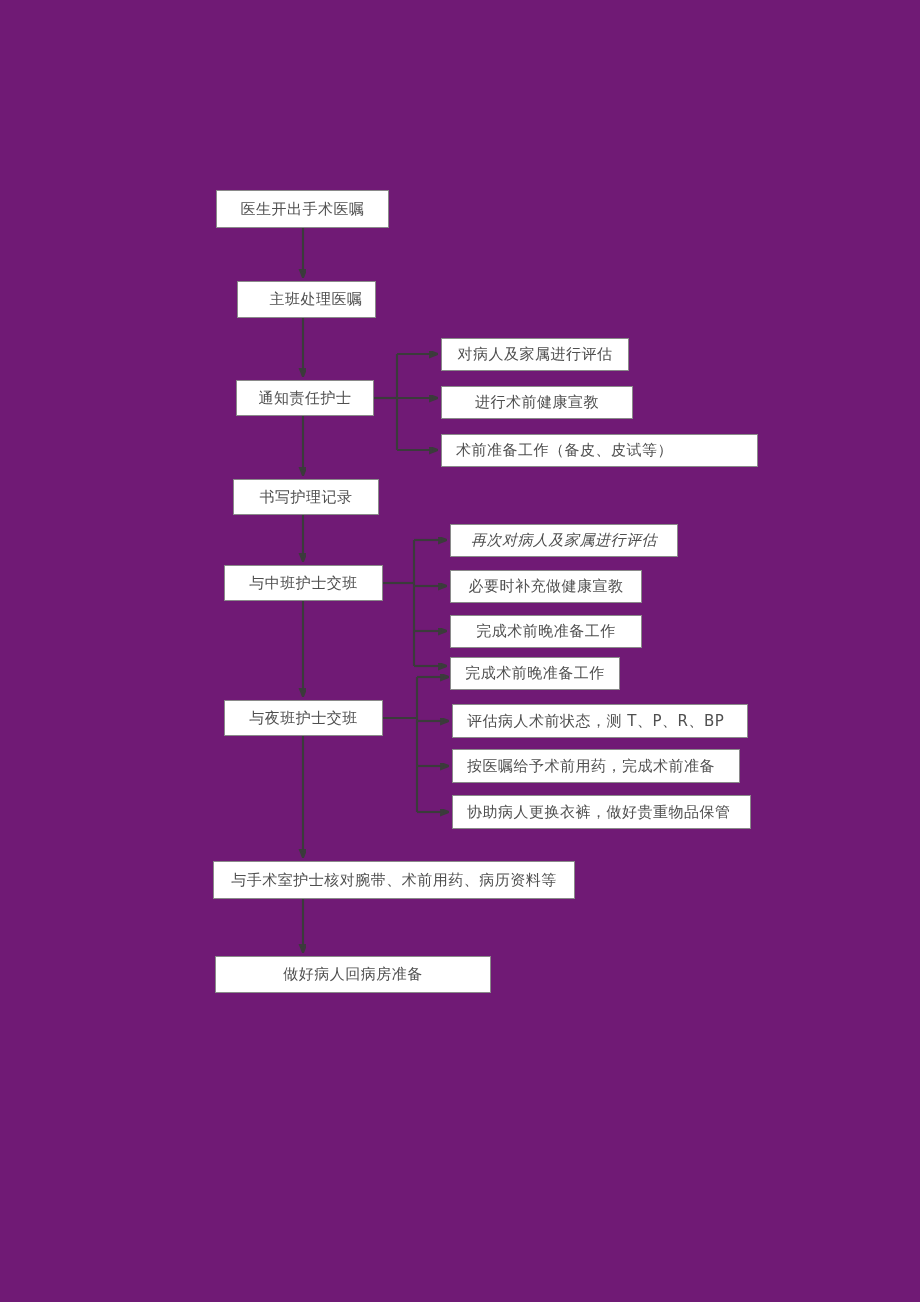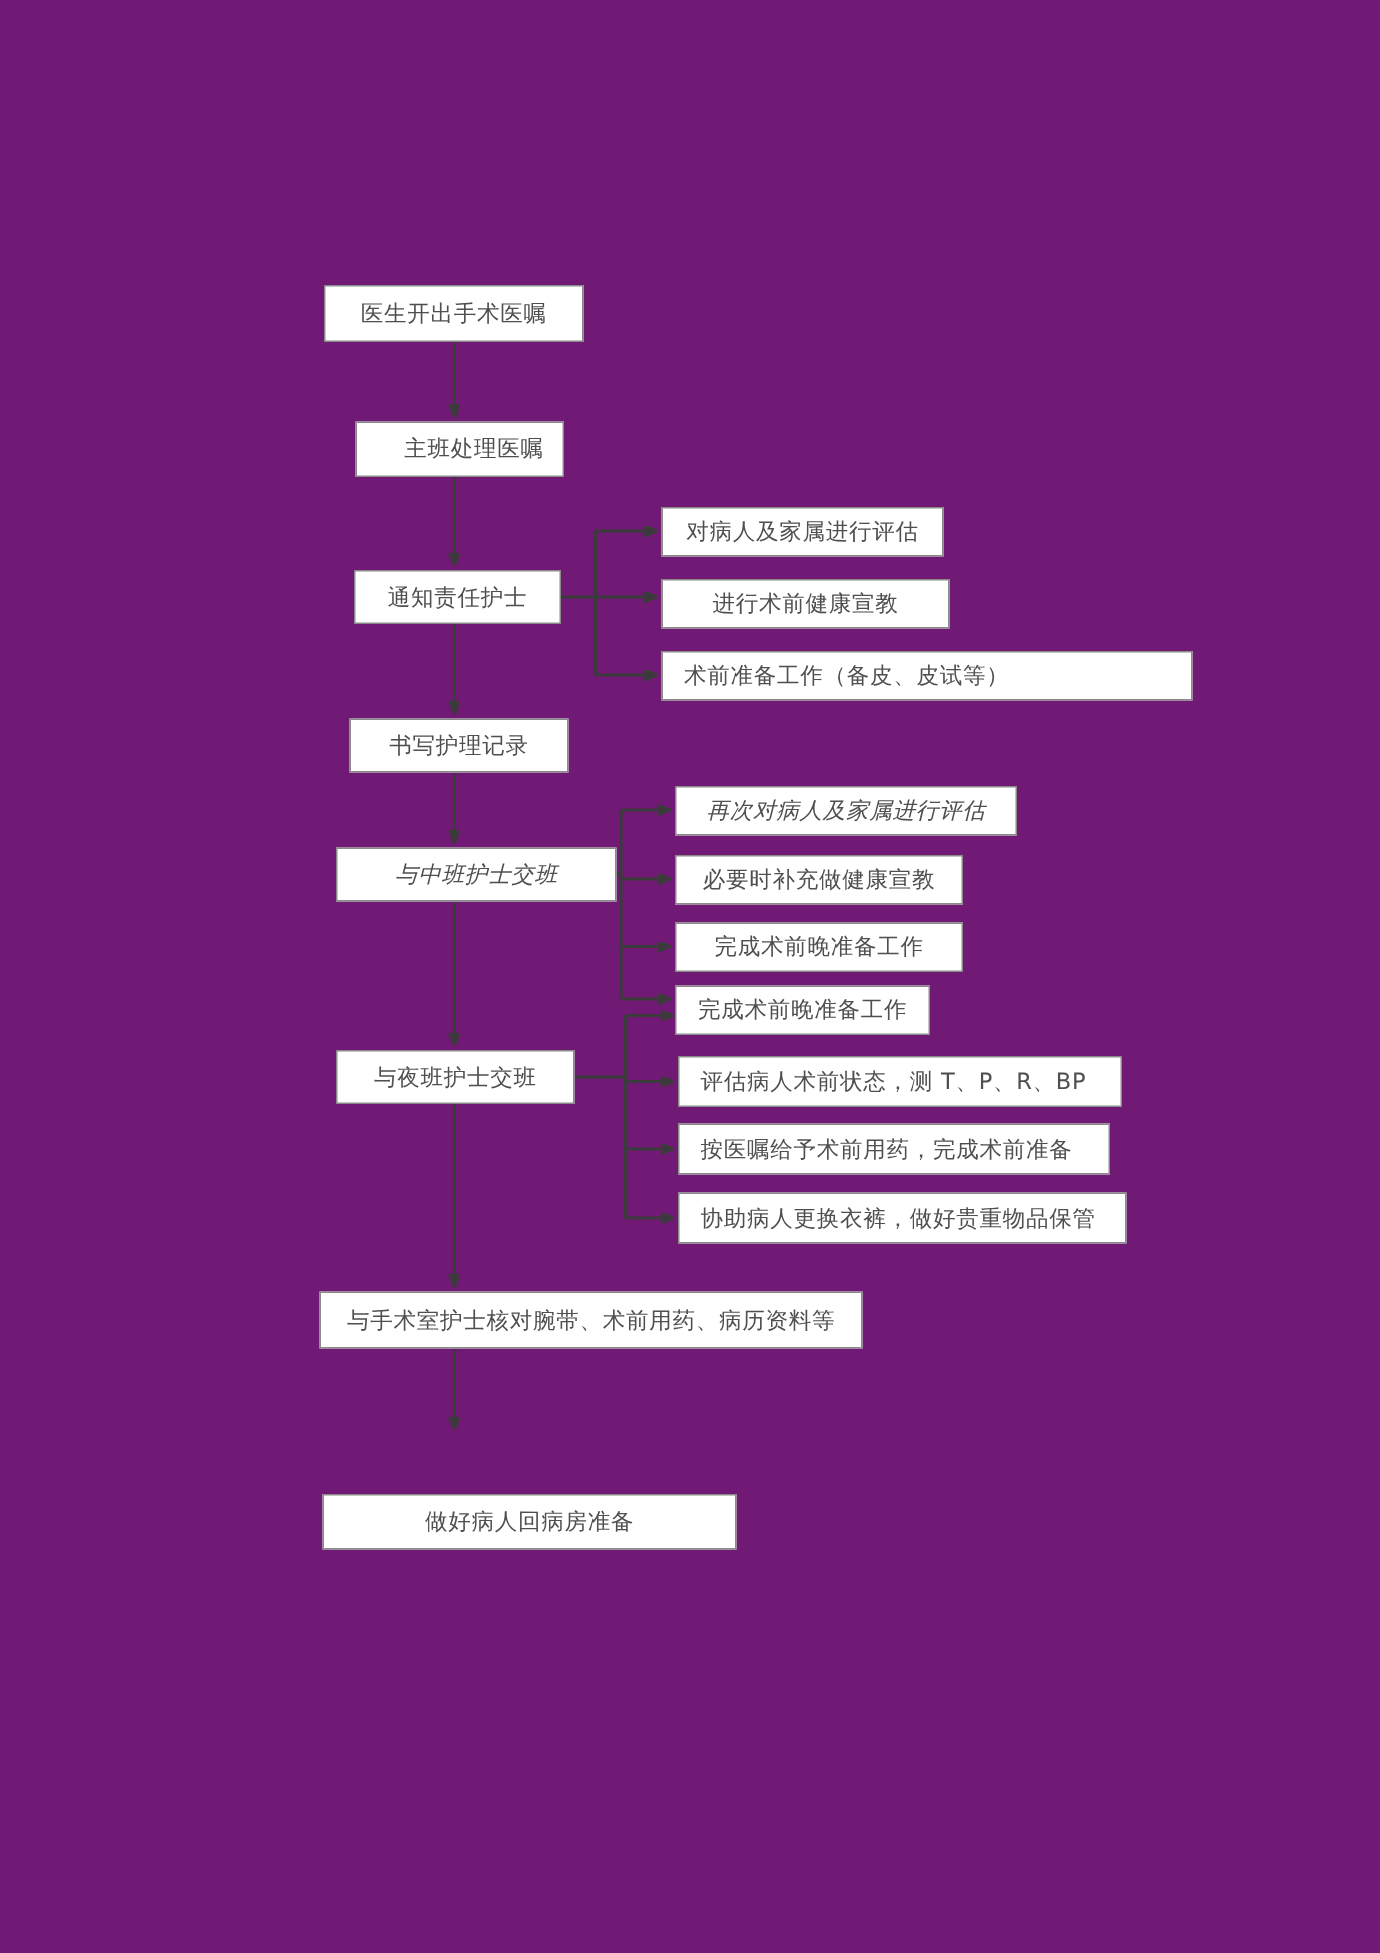--- a/index.html
+++ b/index.html
@@ -126,45 +126,45 @@
     </div>
 
     <div class="node center" style="left:236px; top:380px; width:138px; height:36px;">
       <span class="lbl">通知责任护士</span>
     </div>
 
     <div class="node center" style="left:233px; top:479px; width:146px; height:36px;">
       <span class="lbl">书写护理记录</span>
     </div>
 
-    <div class="node center" style="left:224px; top:565px; width:187px; height:36px;font-style:italic;">
+    <div class="node center" style="left:224px; top:565px; width:159px; height:36px;">
       <span class="lbl">与中班护士交班</span>
     </div>
 
     <div class="node center" style="left:224px; top:700px; width:159px; height:36px;">
       <span class="lbl">与夜班护士交班</span>
     </div>
 
     <div class="node center" style="left:213px; top:861px; width:362px; height:38px;">
       <span class="lbl">与手术室护士核对腕带、术前用药、病历资料等</span>
     </div>
 
-    <div class="node center" style="left:215px; top:956px; width:276px; height:37px;margin-top:40px;">
+    <div class="node center" style="left:215px; top:956px; width:276px; height:37px;">
       <span class="lbl">做好病人回病房准备</span>
     </div>
 
     <div class="node center" style="left:441px; top:338px; width:188px; height:33px;">
       <span class="lbl">对病人及家属进行评估</span>
     </div>
 
     <div class="node center" style="left:441px; top:386px; width:192px; height:33px;">
       <span class="lbl">进行术前健康宣教</span>
     </div>
 
-    <div class="node left" style="left:441px; top:434px; width:354px; height:33px;">
+    <div class="node left" style="left:441px; top:434px; width:317px; height:33px;">
       <span class="lbl">术前准备工作（备皮、皮试等）</span>
     </div>
 
     <div class="node center" style="left:450px; top:524px; width:228px; height:33px;font-style:italic;">
       <span class="lbl">再次对病人及家属进行评估</span>
     </div>
 
     <div class="node center" style="left:450px; top:570px; width:192px; height:33px;">
       <span class="lbl">必要时补充做健康宣教</span>
     </div>

